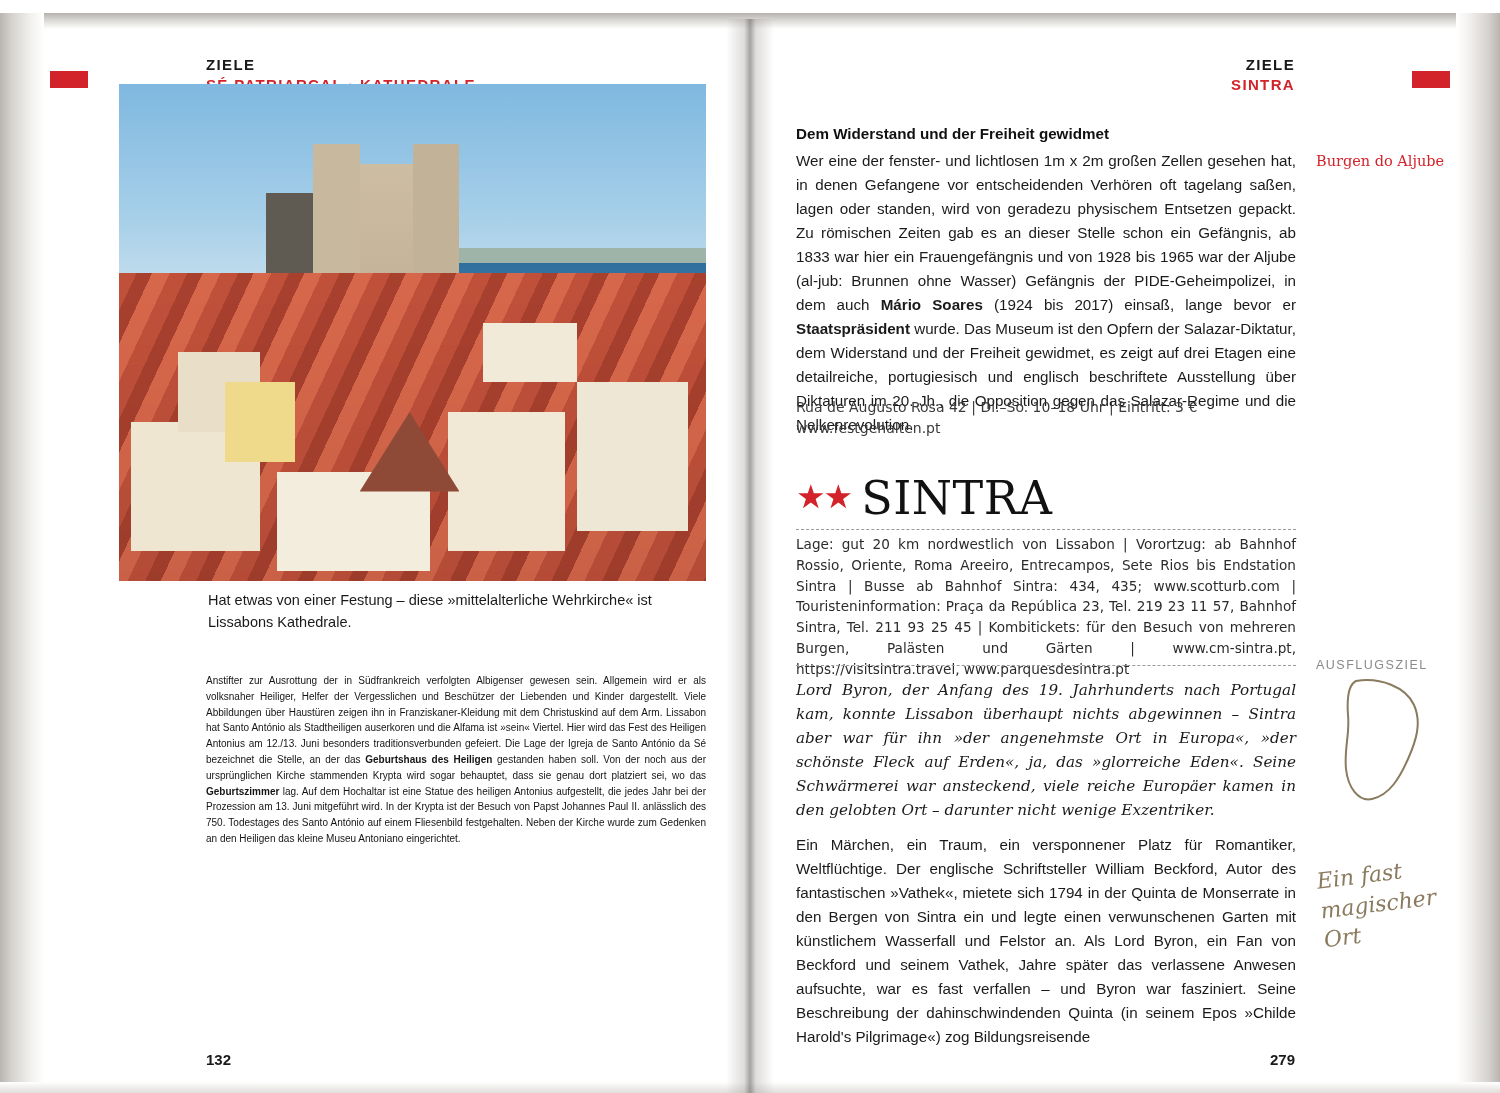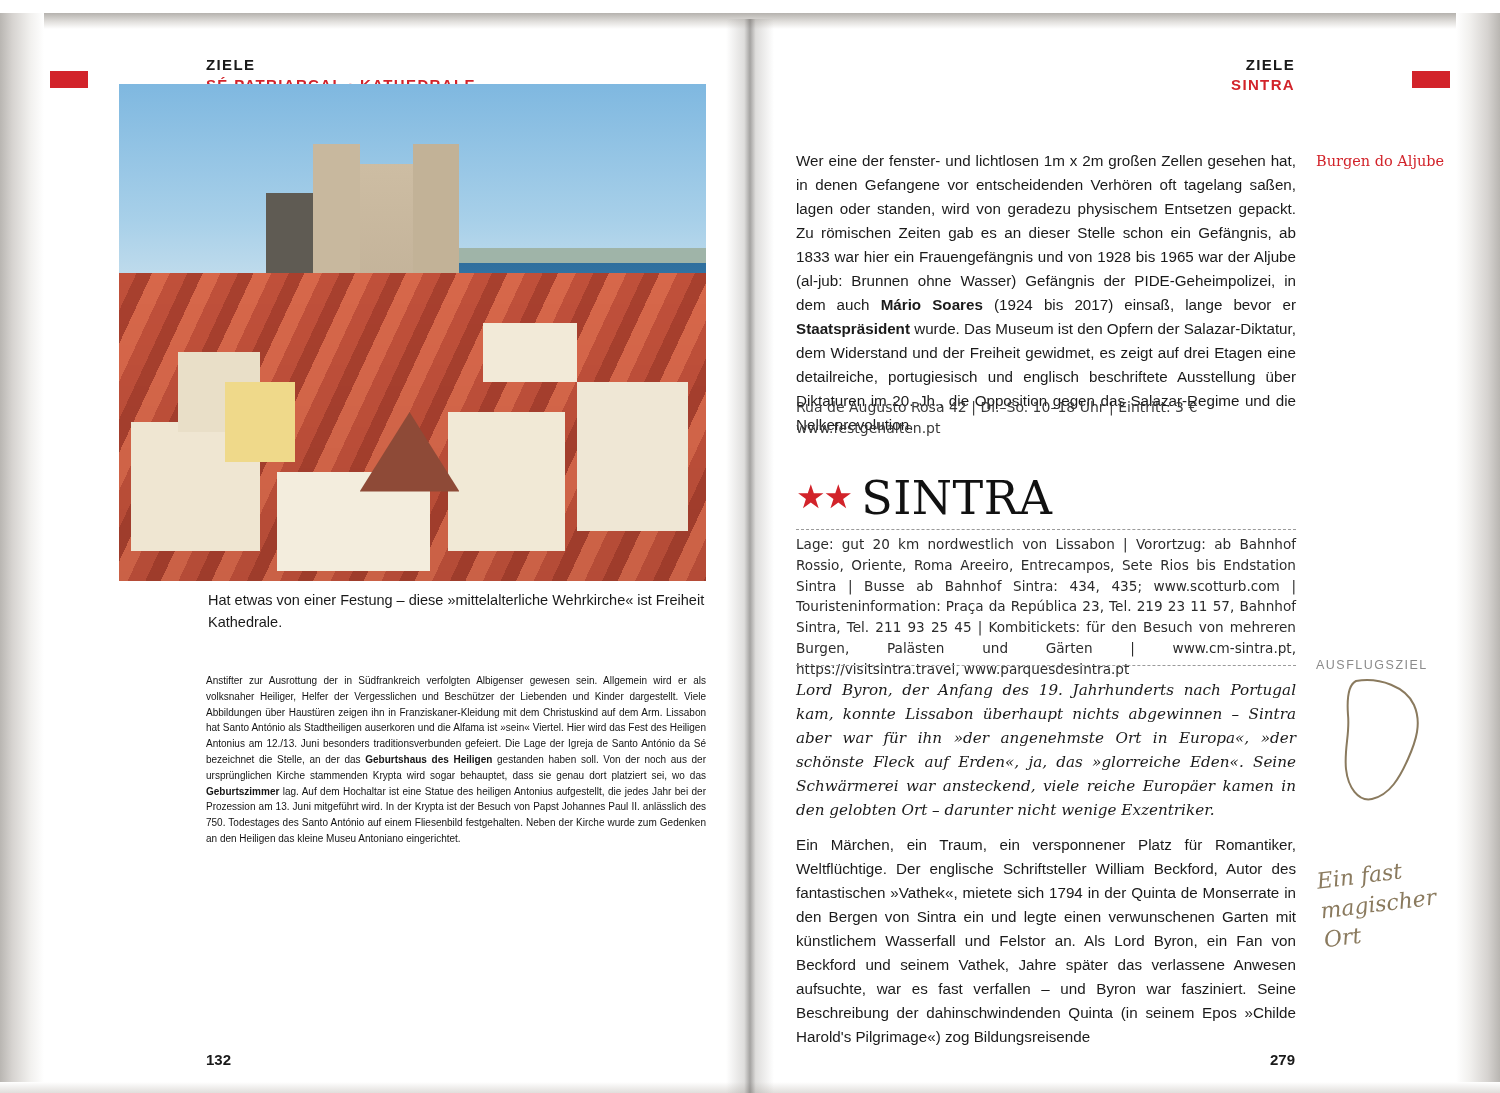--- a/index.html
+++ b/index.html
@@ -346,38 +346,39 @@
       <div class="wallblock wb1"></div>
       <div class="wallblock wb2"></div>
       <div class="wallblock wb3"></div>
       <div class="wallblock wb4"></div>
       <div class="wallblock wb5"></div>
       <div class="wallblock wb6"></div>
       <div class="yellowhouse"></div>
       <div class="domeroof"></div>
     </div>
 
-    <div class="photo-caption">Hat etwas von einer Festung – diese »mittelalterliche Wehrkirche« ist Freiheit Kathedrale.</div>
+    <div class="photo-caption">Hat etwas von einer Festung – diese »mittelalterliche Wehrkirche« ist Lissabons Kathedrale.</div>
 
     <div class="body-left">
       <span>Anstifter zur Ausrottung der in Südfrankreich verfolgten Albigenser gewesen sein. Allgemein wird er als volksnaher Heiliger, Helfer der Vergesslichen und Beschützer der Liebenden und Kinder dargestellt. Viele Abbildungen über Haustüren zeigen ihn in Franziskaner-Kleidung mit dem Christuskind auf dem Arm. Lissabon hat Santo António als Stadtheiligen auserkoren und die Alfama ist »sein« Viertel. Hier wird das Fest des Heiligen Antonius am 12./13. Juni besonders traditionsverbunden gefeiert. Die Lage der Igreja de Santo António da Sé bezeichnet die Stelle, an der das </span><b>Geburtshaus des Heiligen</b><span> gestanden haben soll. Von der noch aus der ursprünglichen Kirche stammenden Krypta wird sogar behauptet, dass sie genau dort platziert sei, wo das </span><b>Geburtszimmer</b><span> lag. Auf dem Hochaltar ist eine Statue des heiligen Antonius aufgestellt, die jedes Jahr bei der Prozession am 13. Juni mitgeführt wird. In der Krypta ist der Besuch von Papst Johannes Paul II. anlässlich des 750. Todestages des Santo António auf einem Fliesenbild festgehalten. Neben der Kirche wurde zum Gedenken an den Heiligen das kleine Museu Antoniano eingerichtet.</span>
     </div>
 
     <div class="folio folio-left">132</div>
   </div>
 
   <div class="page page-right">
 
     <div class="tabmark tabmark-right"></div>
 
     <div class="runhead runhead-right">
       <div class="kicker">ZIELE</div>
       <div class="title">SINTRA</div>
     </div>
 
+    <div class="r-col r-subhead" style="position:absolute;">Dem Widerstand und der Freiheit gewidmet</div>
 
     <div class="r-col r-body1" style="position:absolute;">
       <span>Wer eine der fenster- und lichtlosen 1m x 2m großen Zellen gesehen hat, in denen Gefangene vor entscheidenden Verhören oft tagelang saßen, lagen oder standen, wird von geradezu physischem Entsetzen gepackt. Zu römischen Zeiten gab es an dieser Stelle schon ein Gefängnis, ab 1833 war hier ein Frauengefängnis und von 1928 bis 1965 war der Aljube (al-jub: Brunnen ohne Wasser) Gefängnis der PIDE-Geheimpolizei, in dem auch </span><b>Mário Soares</b><span> (1924 bis 2017) einsaß, lange bevor er </span><b>Staatspräsident</b><span> wurde. Das Museum ist den Opfern der Salazar-Diktatur, dem Widerstand und der Freiheit gewidmet, es zeigt auf drei Etagen eine detailreiche, portugiesisch und englisch beschriftete Ausstellung über Diktaturen im 20. Jh., die Opposition gegen das Salazar-Regime und die Nelkenrevolution.</span>
     </div>
 
     <div class="r-col r-info1" style="position:absolute;">
       <div>Rua de Augusto Rosa 42 | Di.–So. 10–18 Uhr | Eintritt: 3 €</div>
       <div>www.festgehalten.pt</div>
     </div>
 

